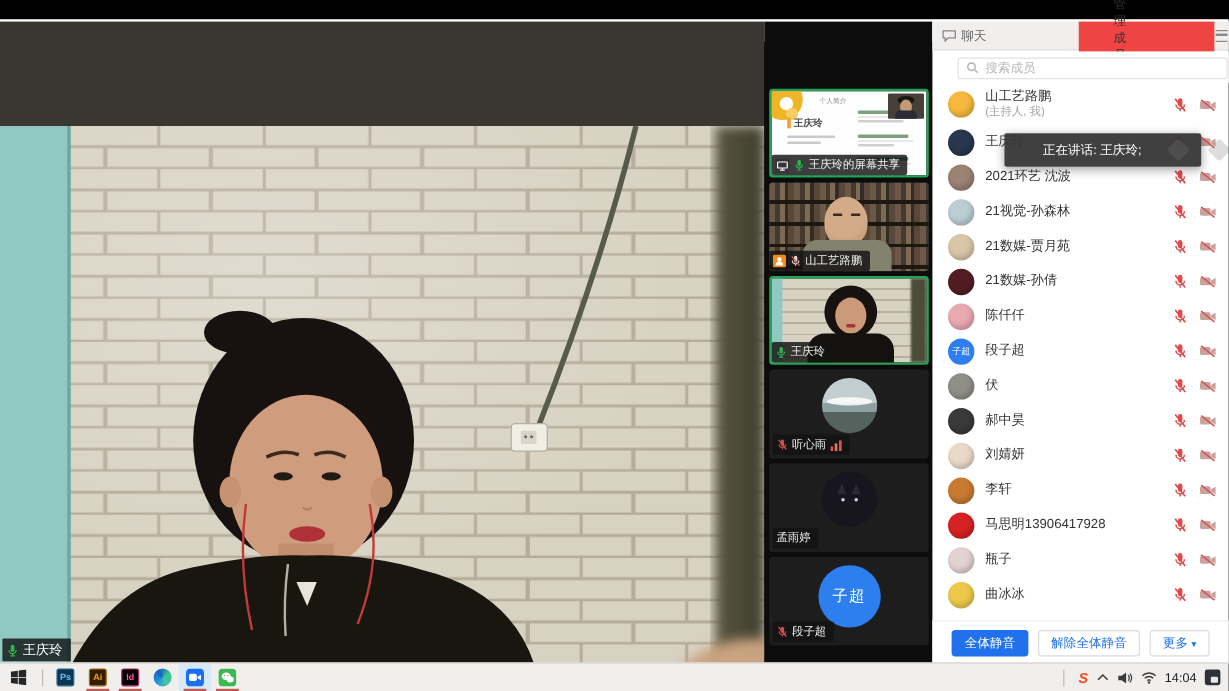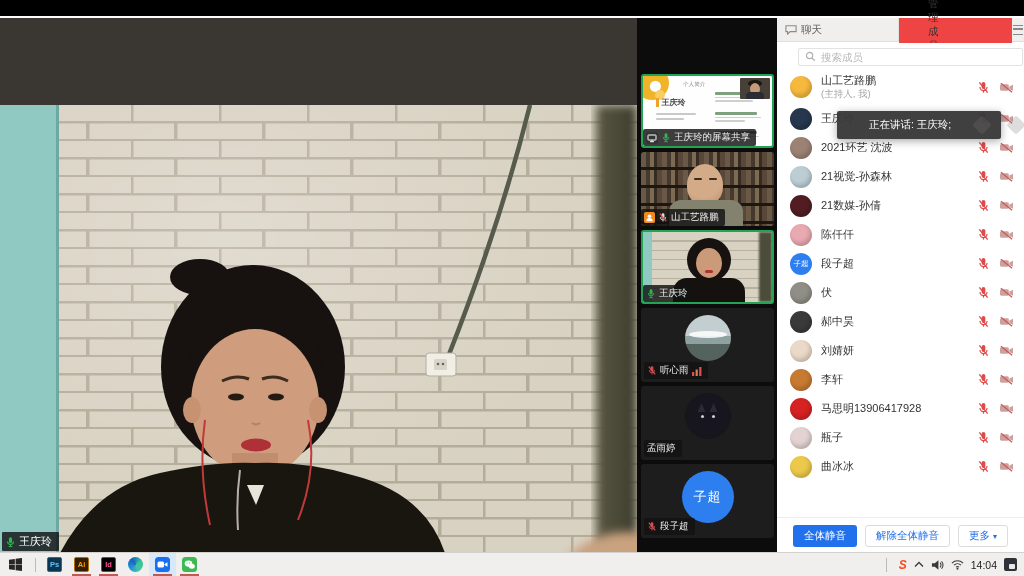--- a/index.html
+++ b/index.html
@@ -467,20 +467,40 @@
         <line x1="2.5" y1="1.5" x2="11.5" y2="12.5" stroke="#dd4b4b" stroke-width="1.5"></line>
       </svg>
       <svg width="15" height="13" viewBox="0 0 16 14">
         <rect x="1" y="3.5" width="9.5" height="7" rx="1.5" fill="#c9a29e"></rect>
         <path d="M11 6 L15 4 V10.5 L11 8.5 Z" fill="#c9a29e"></path>
         <line x1="2" y1="2.5" x2="14" y2="12" stroke="#d25656" stroke-width="1.4"></line>
       </svg>
     </span>
   </div>
 
+  <div class="member-row">
+    <span class="avatar" style="background: rgb(217, 198, 169);"></span>
+    <span class="m-text">
+      <div class="m-name">21数媒-贾月苑</div>
+
+    </span>
+    <span class="m-icons">
+      <svg width="13" height="13" viewBox="0 0 14 14">
+        <rect x="5" y="1" width="4" height="7.5" rx="2" fill="#dd4b4b"></rect>
+        <path d="M3.2 6.5 a3.8 3.8 0 0 0 7.6 0" stroke="#dd4b4b" fill="none" stroke-width="1.3"></path>
+        <line x1="7" y1="10.5" x2="7" y2="12.6" stroke="#dd4b4b" stroke-width="1.3"></line>
+        <line x1="2.5" y1="1.5" x2="11.5" y2="12.5" stroke="#dd4b4b" stroke-width="1.5"></line>
+      </svg>
+      <svg width="15" height="13" viewBox="0 0 16 14">
+        <rect x="1" y="3.5" width="9.5" height="7" rx="1.5" fill="#c9a29e"></rect>
+        <path d="M11 6 L15 4 V10.5 L11 8.5 Z" fill="#c9a29e"></path>
+        <line x1="2" y1="2.5" x2="14" y2="12" stroke="#d25656" stroke-width="1.4"></line>
+      </svg>
+    </span>
+  </div>
 
   <div class="member-row">
     <span class="avatar" style="background: rgb(81, 29, 34);"></span>
     <span class="m-text">
       <div class="m-name">21数媒-孙倩</div>
 
     </span>
     <span class="m-icons">
       <svg width="13" height="13" viewBox="0 0 14 14">
         <rect x="5" y="1" width="4" height="7.5" rx="2" fill="#dd4b4b"></rect>

